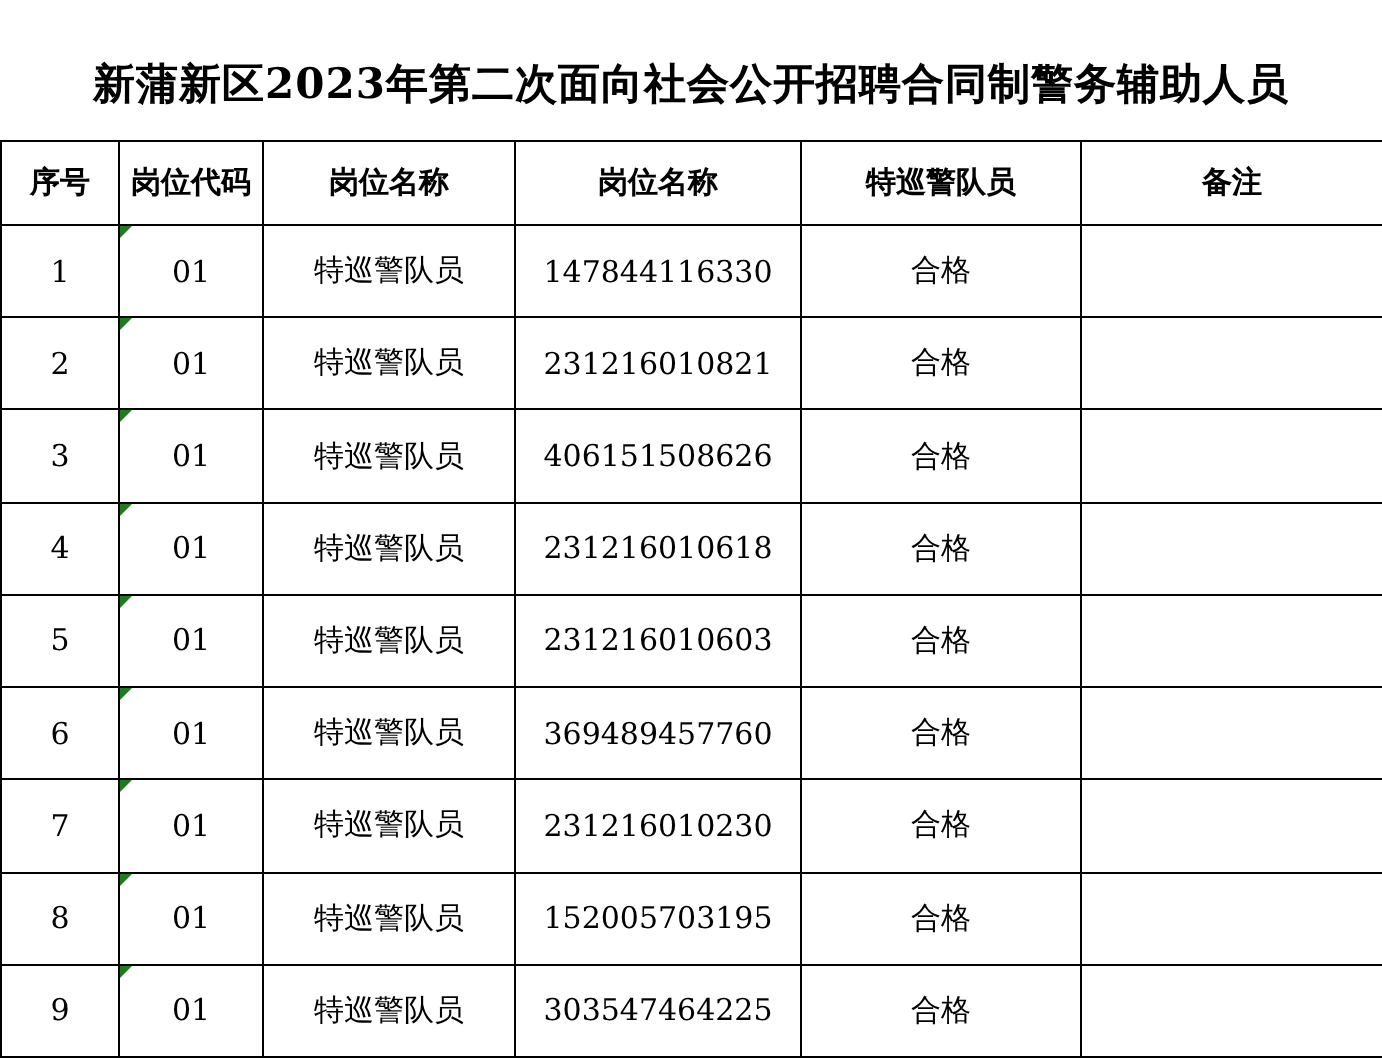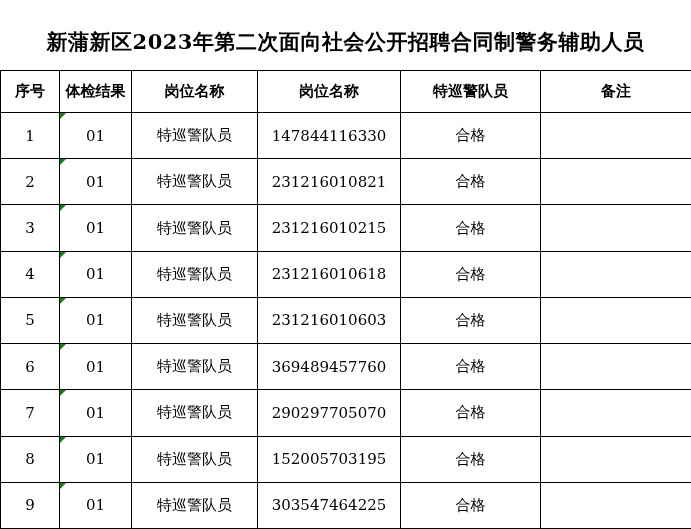--- a/index.html
+++ b/index.html
@@ -67,21 +67,21 @@
     <col style="width:59px">
       <col style="width:72px">
       <col style="width:126px">
     <col style="width:143px">
       <col style="width:140px">
       <col style="width:151px">
   </colgroup>
   <thead>
     <tr>
       <th>序号</th>
-      <th>体检结果</th>
+      <th>岗位代码</th>
       <th>岗位名称</th>
       <th>岗位名称</th>
       <th>特巡警队员</th>
       <th>备注</th>
     </tr>
   </thead>
   <tbody>
       <tr>
         <td>1</td>
         <td><span class="tri"></span>01</td>
@@ -95,21 +95,21 @@
         <td><span class="tri"></span>01</td>
         <td>特巡警队员</td>
         <td>231216010821</td>
         <td>合格</td>
         <td></td>
       </tr>
       <tr>
         <td>3</td>
         <td><span class="tri"></span>01</td>
         <td>特巡警队员</td>
-        <td>231216010215</td>
+        <td>406151508626</td>
         <td>合格</td>
         <td></td>
       </tr>
       <tr>
         <td>4</td>
         <td><span class="tri"></span>01</td>
         <td>特巡警队员</td>
         <td>231216010618</td>
         <td>合格</td>
         <td></td>
@@ -127,21 +127,21 @@
         <td><span class="tri"></span>01</td>
         <td>特巡警队员</td>
         <td>369489457760</td>
         <td>合格</td>
         <td></td>
       </tr>
       <tr>
         <td>7</td>
         <td><span class="tri"></span>01</td>
         <td>特巡警队员</td>
-        <td>290297705070</td>
+        <td>231216010230</td>
         <td>合格</td>
         <td></td>
       </tr>
       <tr>
         <td>8</td>
         <td><span class="tri"></span>01</td>
         <td>特巡警队员</td>
         <td>152005703195</td>
         <td>合格</td>
         <td></td>

